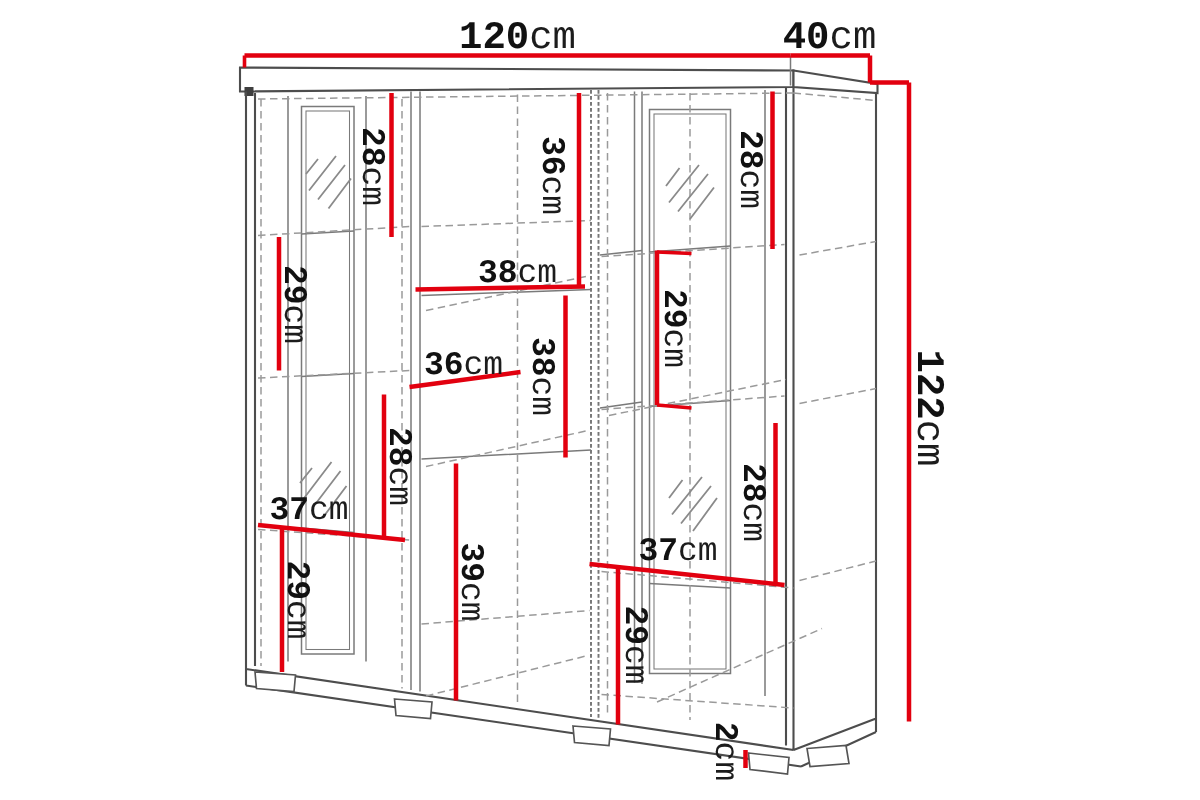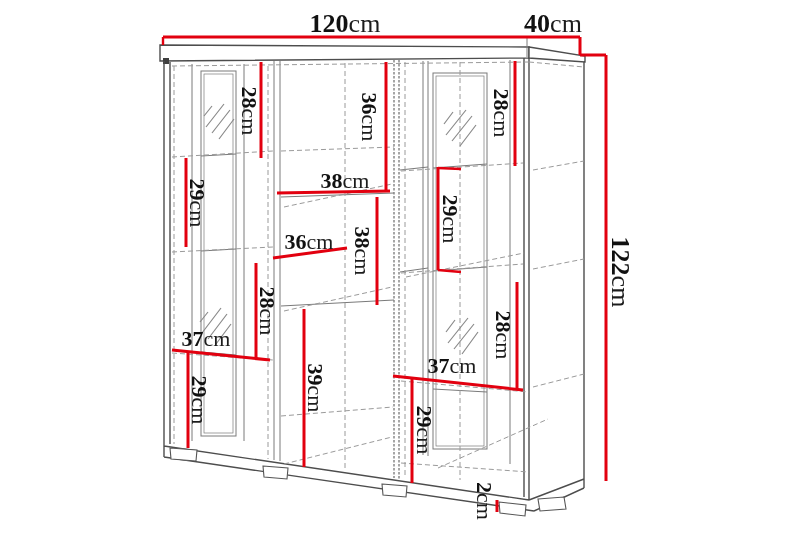--- a/index.html
+++ b/index.html
@@ -1,17 +1,17 @@
 <!DOCTYPE html>
 <html><head>
 <meta charset="utf-8">
 <style>
   html,body{margin:0;padding:0;background:#ffffff;}
   .stage{position:relative;width:800px;height:533px;background:#ffffff;overflow:hidden;
-         font-family:Liberation Serif, serif;}
+         font-family:Liberation Mono, monospace;}
   svg{display:block;}
   text{fill:#111111;}
   .n{font-weight:bold;}
   .u{font-weight:normal;fill:#1c1c1c;}
   .lab{font-size:22px;}
   .lab-big{font-size:26px;}
   .edge{stroke:#4d4d4d;stroke-width:1.4;fill:none;}
   .edge-thin{stroke:#7a7a7a;stroke-width:1;fill:none;}
   .panel{fill:#ffffff;stroke:#4d4d4d;stroke-width:1.4;}
   .foot{fill:#ffffff;stroke:#555555;stroke-width:1.1;}

